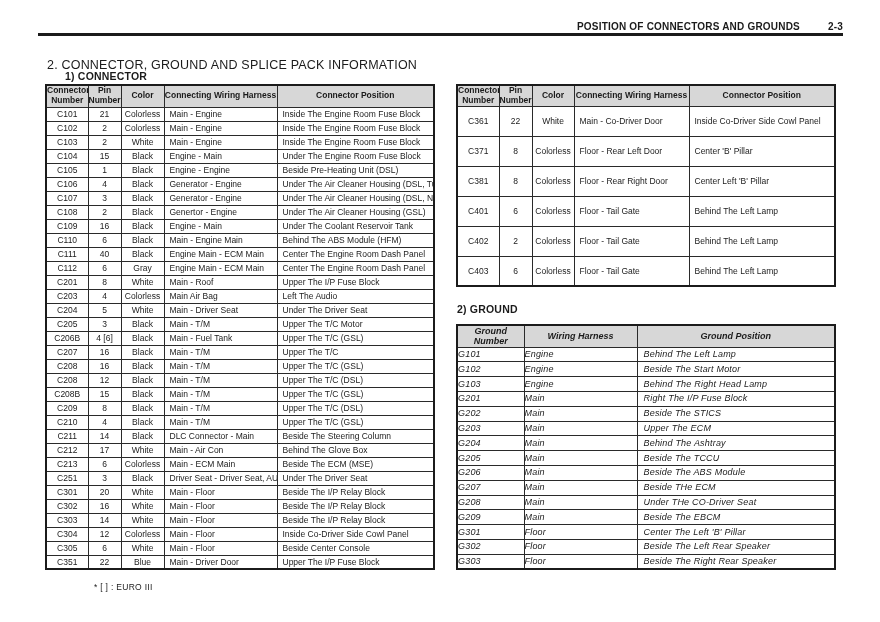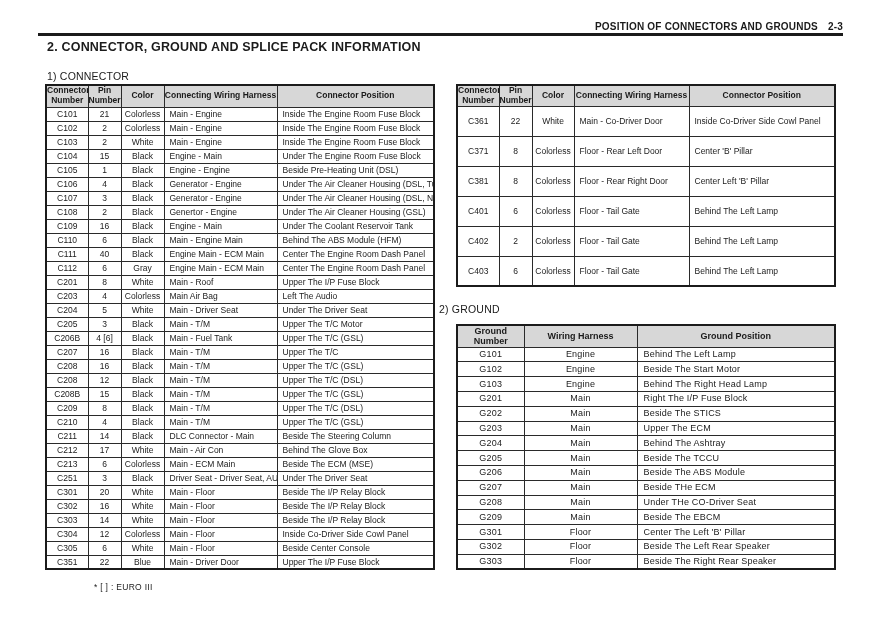--- a/index.html
+++ b/index.html
@@ -15,33 +15,33 @@
     color:var(--ink);
     position:relative;
     overflow:hidden;
   }
   .page{position:absolute;inset:0;}
   .page-header{
     position:absolute;top:21px;right:37px;
     font-size:10px;font-weight:bold;letter-spacing:0.2px;
     white-space:nowrap;
   }
-  .page-header .page-num{margin-left:10px;text-align:center;}
+  .page-header .page-num{margin-left:28px;text-align:center;}
   .header-rule{
     position:absolute;left:38px;right:37px;top:33px;height:3px;
     background:var(--ink);
   }
   .doc-title{
-    position:absolute;left:47px;top:40px;
-    font-size:12.5px;font-weight:bold;letter-spacing:0.2px;
+    position:absolute;left:47px;top:58px;
+    font-size:12.5px;font-weight:normal;letter-spacing:0.2px;
     white-space:nowrap;
   }
   .section-label{
-    font-size:10.5px;font-weight:normal;letter-spacing:0.2px;
-    white-space:nowrap;position:absolute;
+    font-size:10.5px;font-weight:bold;letter-spacing:0.2px;
+    white-space:nowrap;position:absolute;margin-left:18px;
   }
   #connector-label{left:47px;top:70px;}
   #ground-label{left:439px;top:303px;}
 
   table{
     border-collapse:collapse;
     table-layout:fixed;
     position:absolute;
     border:2px solid var(--ink);
   }
@@ -68,27 +68,27 @@
   #conn-table-right{left:456px;top:84px;width:378px;}
   #conn-table-right thead tr{height:21px;}
   #conn-table-right tbody tr{height:30px;}
   
   .conn td:nth-child(1),
   .conn td:nth-child(2),
   .conn td:nth-child(3){text-align:center;}
   .conn td:nth-child(4),
   .conn td:nth-child(5){text-align:left;padding-left:5px;}
   
-  #ground-table{left:456px;top:324px;width:378px;}
+  #ground-table{left:456px;top:324px;width:378px;font-style:italic;}
   #ground-table thead tr{height:21px;}
   #ground-table tbody tr{height:14.8px;}
   #ground-table th{font-size:9px;}
   #ground-table td{font-size:9px;letter-spacing:0.2px;}
   #ground-table td:nth-child(1),
-  #ground-table td:nth-child(2){text-align:center;}
+  #ground-table td:nth-child(2){}
   #ground-table td:nth-child(3){text-align:left;padding-left:6px;}
 
   .footnote{
     position:absolute;left:46px;top:582px;
     font-size:8.5px;letter-spacing:0.3px;white-space:nowrap;margin-left:48px;
   }
 </style>
 </head>
 <body>
 

